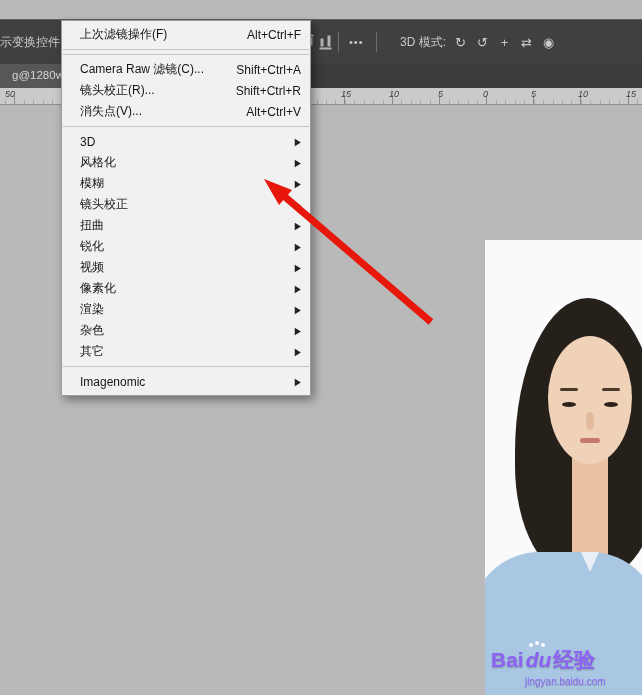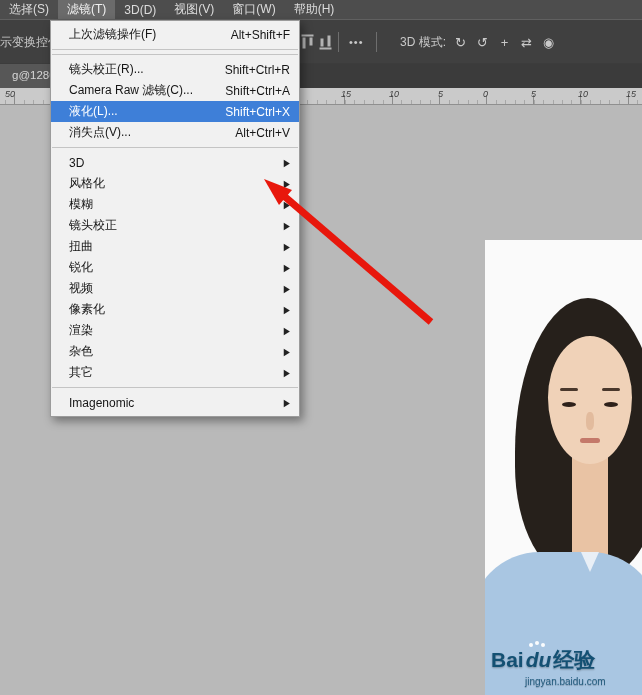--- a/index.html
+++ b/index.html
@@ -100,33 +100,33 @@
   .body{
     position:absolute;left:-15px;top:312px;width:190px;height:145px;
     background:#a9c6e2;border-radius:70px 70px 0 0;
   }
   .collar{
     position:absolute;left:96px;top:312px;width:18px;height:20px;
     background:#e9eff6;clip-path:polygon(0 0,50% 100%,100% 0);
   }
 
   
-  .watermark{position:absolute;left:6px;bottom:8px;color:#0c4a6e;opacity:.95;z-index:2}
+  .watermark{position:absolute;left:6px;bottom:8px;color:#8b5cf6;opacity:.95;z-index:2}
   .wm-brand{font-size:21px;font-weight:bold;text-shadow:0 1px 2px rgba(0,0,0,.3)}
   .wm-paw{position:relative;margin:0 2px;font-style:italic}
   .wm-paw::before{
     content:"";position:absolute;left:3px;top:-5px;width:4px;height:4px;
     background:#fff;border-radius:50%;
     box-shadow:6px -2px 0 #fff,12px 0 0 #fff;
   }
   .wm-url{font-size:10px;margin:2px 0 0 34px;opacity:.9;text-shadow:0 1px 1px rgba(0,0,0,.3)}
 
   
   .dropdown{
-    position:absolute;left:50px;top:20px;width:248px;
+    position:absolute;left:61px;top:20px;width:248px;
     background:#f1f1f1;border:1px solid #9b9b9b;
     box-shadow:3px 4px 9px rgba(0,0,0,.4);
     padding:3px 0;font-size:12px;color:#161616;z-index:10;
   }
   .ditem{height:21px;display:flex;align-items:center;padding:0 9px 0 18px;white-space:nowrap}
   .ditem .lbl{flex:0 0 auto}
   .ditem .sc{margin-left:auto}
   .ditem .sub{margin-left:auto;font-size:8px;color:#222;transform:scaleY(1.2)}
   .ditem.hl{background:#3e7fd8;color:#fff}
   .dsep{height:1px;background:#c4c4c4;margin:4px 1px}
@@ -134,40 +134,20 @@
   
   .arrow{position:absolute;left:250px;top:165px;width:190px;height:165px;z-index:30;pointer-events:none}
   .arrow line{stroke:#e8170c;stroke-width:7;stroke-linecap:butt}
   .arrow polygon{fill:#e8170c}
 </style>
 </head>
 <body>
 
 <div class="screen">
 
-  <div class="menubar">
-    <div class="mitem">
-        <span>选择(S)</span>
-      </div>
-    <div class="mitem active">
-        <span>滤镜(T)</span>
-      </div>
-    <div class="mitem">
-        <span>3D(D)</span>
-      </div>
-    <div class="mitem">
-        <span>视图(V)</span>
-      </div>
-    <div class="mitem">
-        <span>窗口(W)</span>
-      </div>
-    <div class="mitem">
-        <span>帮助(H)</span>
-      </div>
-  </div>
 
   <div class="optionsbar">
     <span class="opt-label">示变换控件</span>
     <div class="align-group">
       <span class="aic"></span>
       <span class="aic"></span>
       <span class="aic f"></span>
       <span class="aic r"></span>
       <span class="aic r"></span>
       <span class="aic r2"></span>
@@ -219,35 +199,31 @@
       <div class="watermark">
         <div class="wm-brand"><span>Bai</span><span class="wm-paw">du</span><span>经验</span></div>
         <div class="wm-url">jingyan.baidu.com</div>
       </div>
     </div>
   </div>
 
   <div class="dropdown">
     <div class="ditem">
       <span class="lbl">上次滤镜操作(F)</span>
-      <span class="sc">Alt+Shift+F</span>
-    </div>
-    <div class="dsep"></div>
-    <div class="dsep"></div>
+      <span class="sc">Alt+Ctrl+F</span>
+    </div>
+    <div class="dsep"></div>
+    <div class="dsep"></div>
+    <div class="ditem">
+      <span class="lbl">Camera Raw 滤镜(C)...</span>
+      <span class="sc">Shift+Ctrl+A</span>
+    </div>
     <div class="ditem">
       <span class="lbl">镜头校正(R)...</span>
       <span class="sc">Shift+Ctrl+R</span>
-    </div>
-    <div class="ditem">
-      <span class="lbl">Camera Raw 滤镜(C)...</span>
-      <span class="sc">Shift+Ctrl+A</span>
-    </div>
-    <div class="ditem hl">
-      <span class="lbl">液化(L)...</span>
-      <span class="sc">Shift+Ctrl+X</span>
     </div>
     <div class="ditem">
       <span class="lbl">消失点(V)...</span>
       <span class="sc">Alt+Ctrl+V</span>
     </div>
     <div class="dsep"></div>
     <div class="ditem">
       <span class="lbl">3D</span>
       <span class="sub">▶</span>
     </div>

